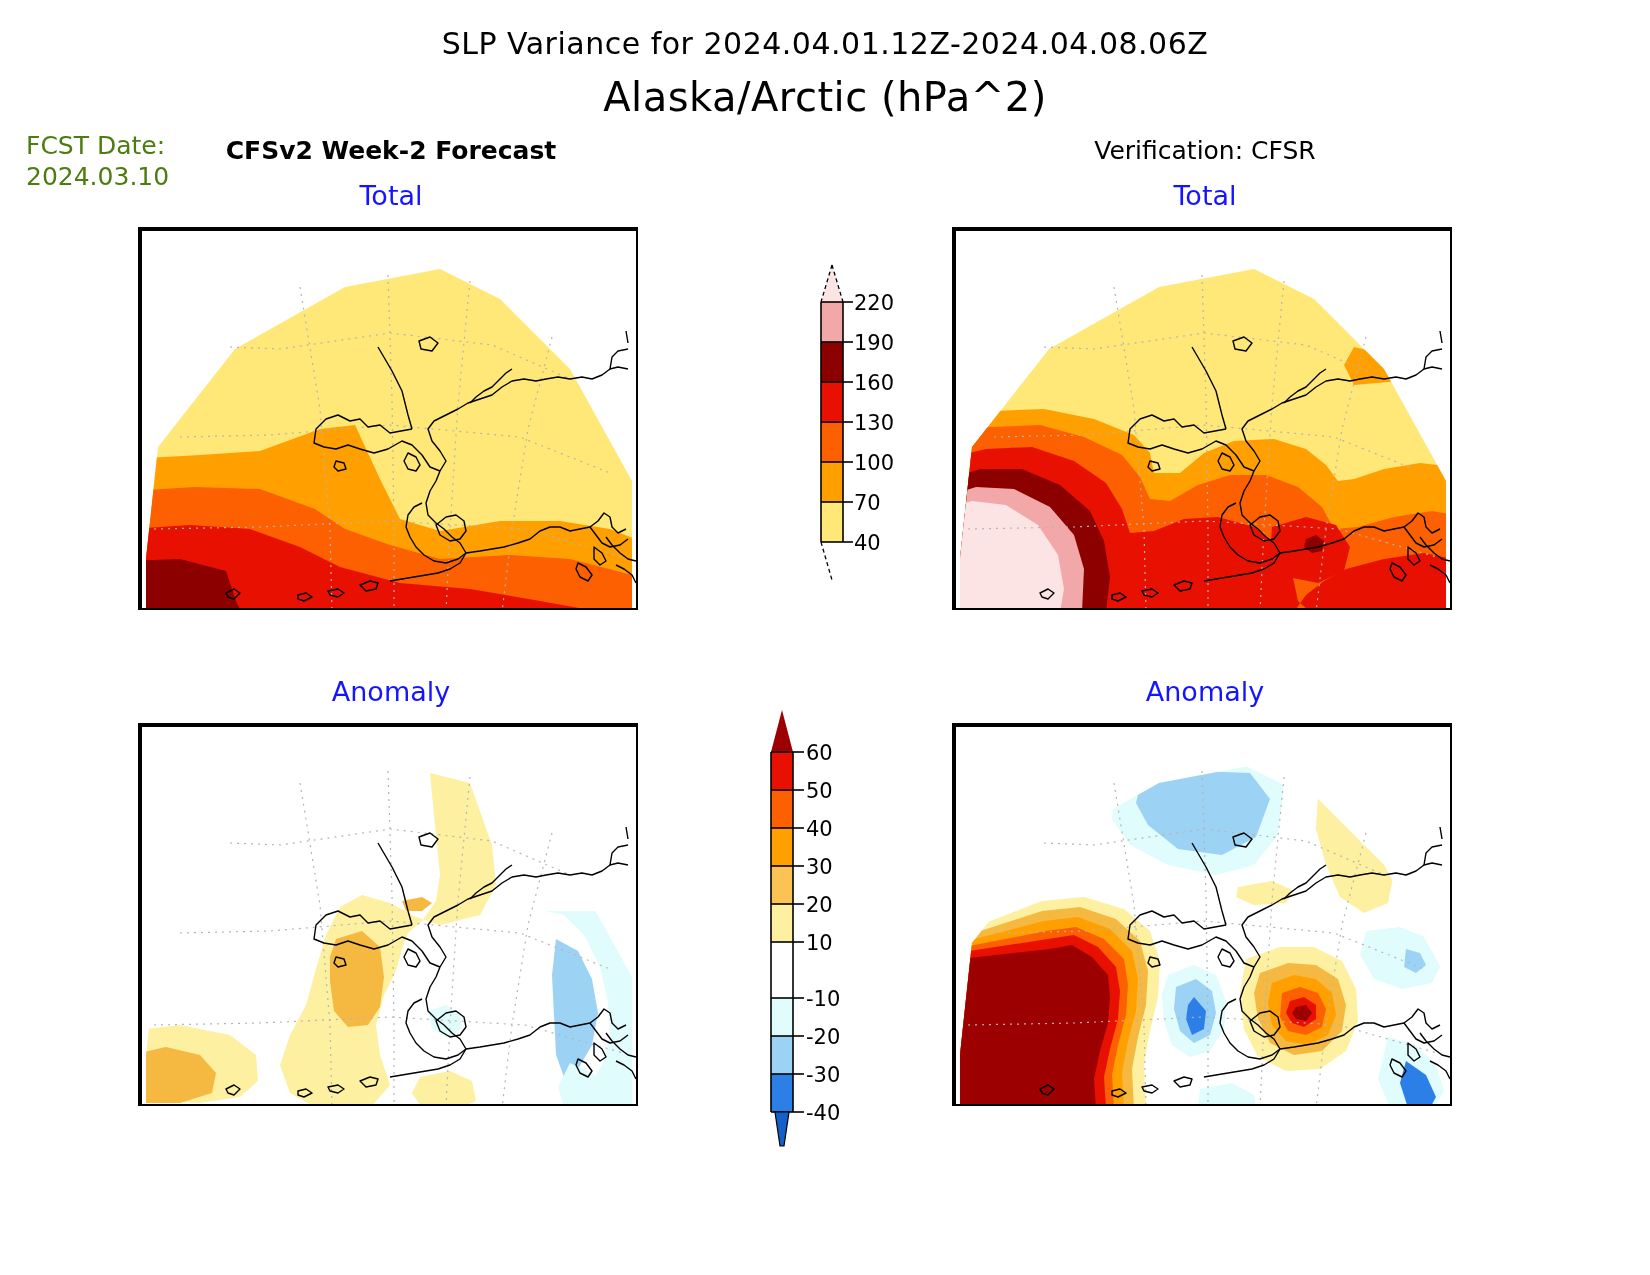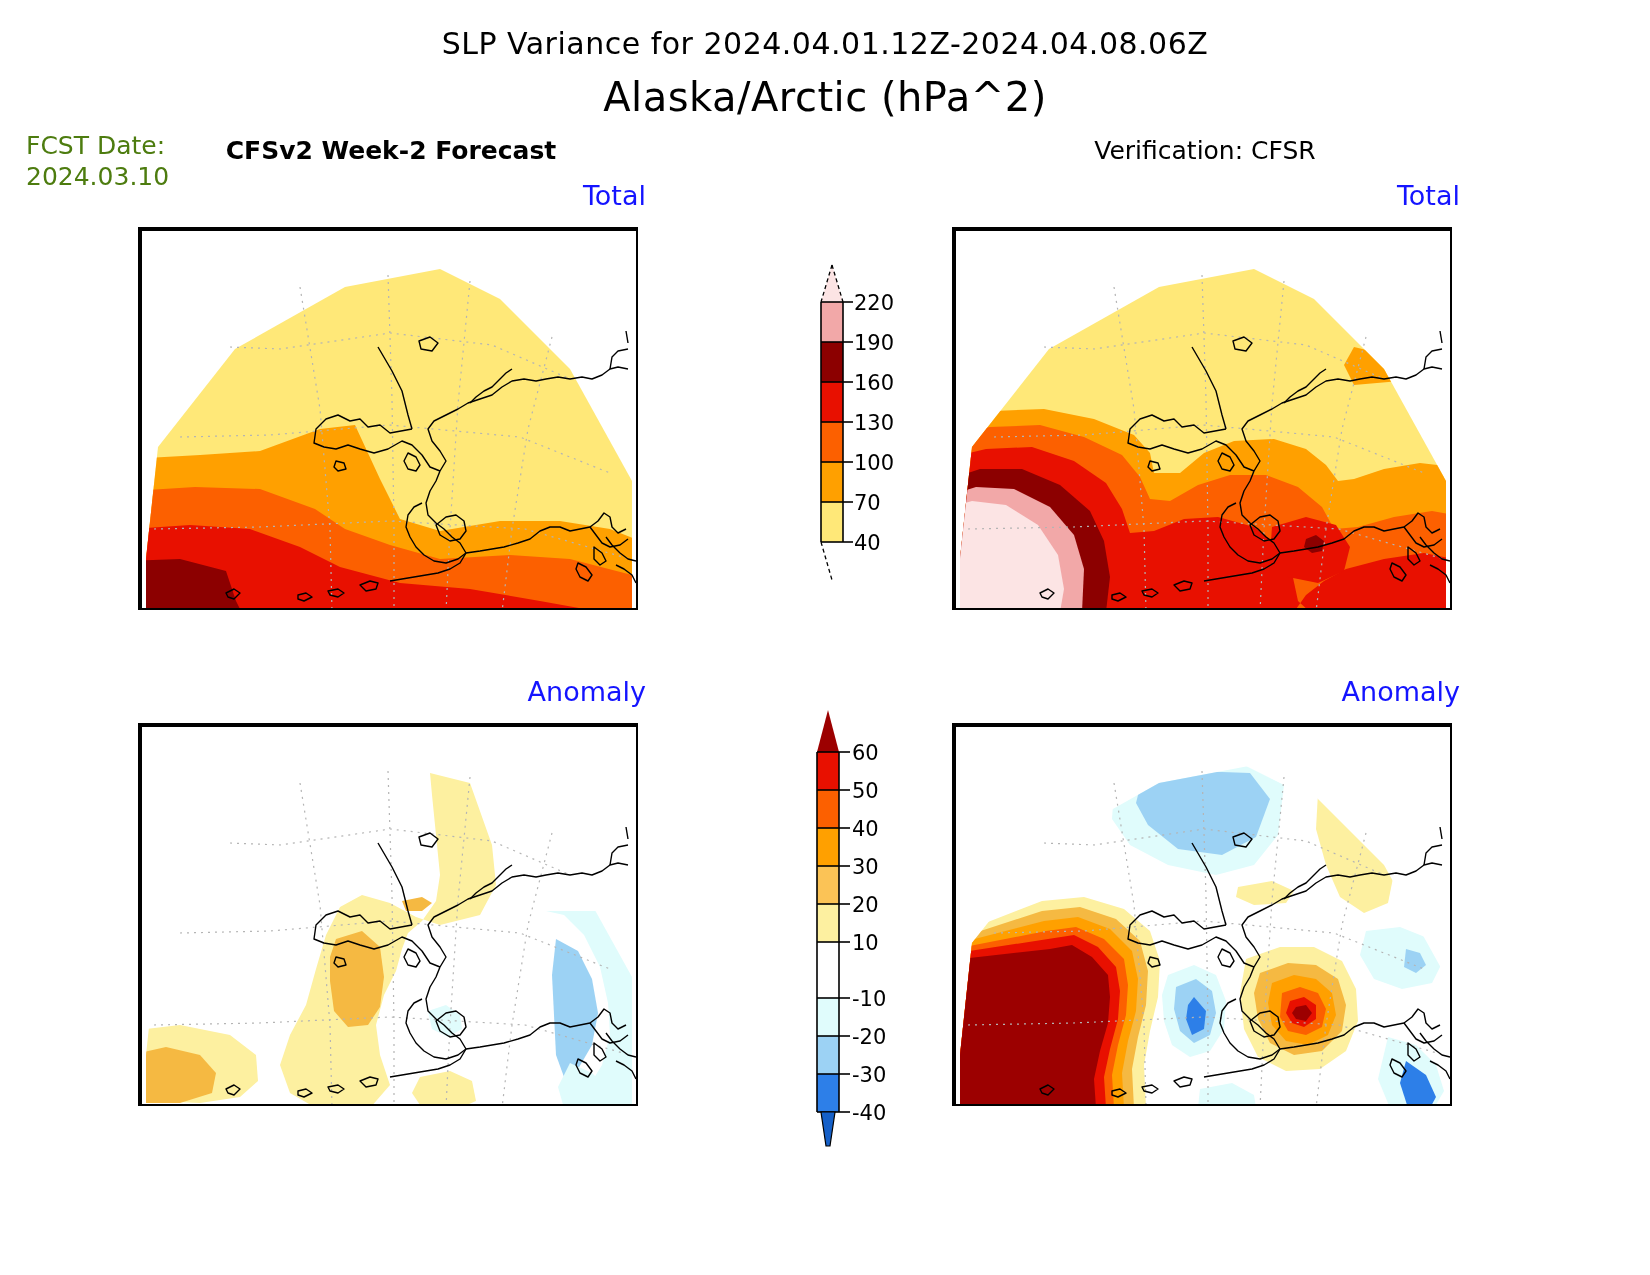--- a/index.html
+++ b/index.html
@@ -4,33 +4,33 @@
 <style>
   html,body{margin:0;padding:0;background:#ffffff;}
   body{width:1650px;height:1275px;position:relative;
        font-family:"DejaVu Sans","Liberation Sans",sans-serif;}
   .abs{position:absolute;}
   #title1{left:0;top:26px;width:1650px;text-align:center;font-size:30px;color:#000;letter-spacing:.5px;}
   #title2{left:0;top:74px;width:1650px;text-align:center;font-size:40px;color:#000;letter-spacing:.5px;}
   #fcst{left:6px;top:131px;font-size:25px;color:#4d7c0f;line-height:1.22;margin-left:20px;}
   #hdrL{left:136px;top:136px;width:510px;text-align:center;font-size:25px;color:#000;font-weight:bold;}
   #hdrR{left:950px;top:136px;width:510px;text-align:center;font-size:25px;color:#000;}
-  .panlab{font-size:27px;color:#1414ff;text-align:right;width:510px;}
+  .panlab{font-size:27px;color:#1414ff;text-align:center;width:510px;}
   #labTL{left:136px;top:180px;}
   #labTR{left:950px;top:180px;}
   #labBL{left:136px;top:676px;}
   #labBR{left:950px;top:676px;}
   .mapbox{border:2px solid #000;box-sizing:border-box;background:#fff;overflow:hidden;}
   #mapTL{left:138px;top:227px;width:500px;height:383px;}
   #mapTR{left:952px;top:227px;width:500px;height:383px;}
   #mapBL{left:138px;top:723px;width:500px;height:383px;}
   #mapBR{left:952px;top:723px;width:500px;height:383px;}
   .cbwrap{position:absolute;}
   #cbTop{left:728px;top:250px;width:180px;height:350px;}
-  #cbBot{left:724px;top:700px;width:180px;height:450px;}
+  #cbBot{left:678px;top:700px;width:180px;height:450px;}
   .cbtick{font-size:21px;fill:#000;font-family:"DejaVu Sans","Liberation Sans",sans-serif;}
   svg{display:block;}
 </style>
 </head>
 <body>
 
 <div class="abs" id="title1">SLP Variance for 2024.04.01.12Z-2024.04.08.06Z</div>
 <div class="abs" id="title2">Alaska/Arctic (hPa^2)</div>
 
 <div class="abs" id="fcst">

